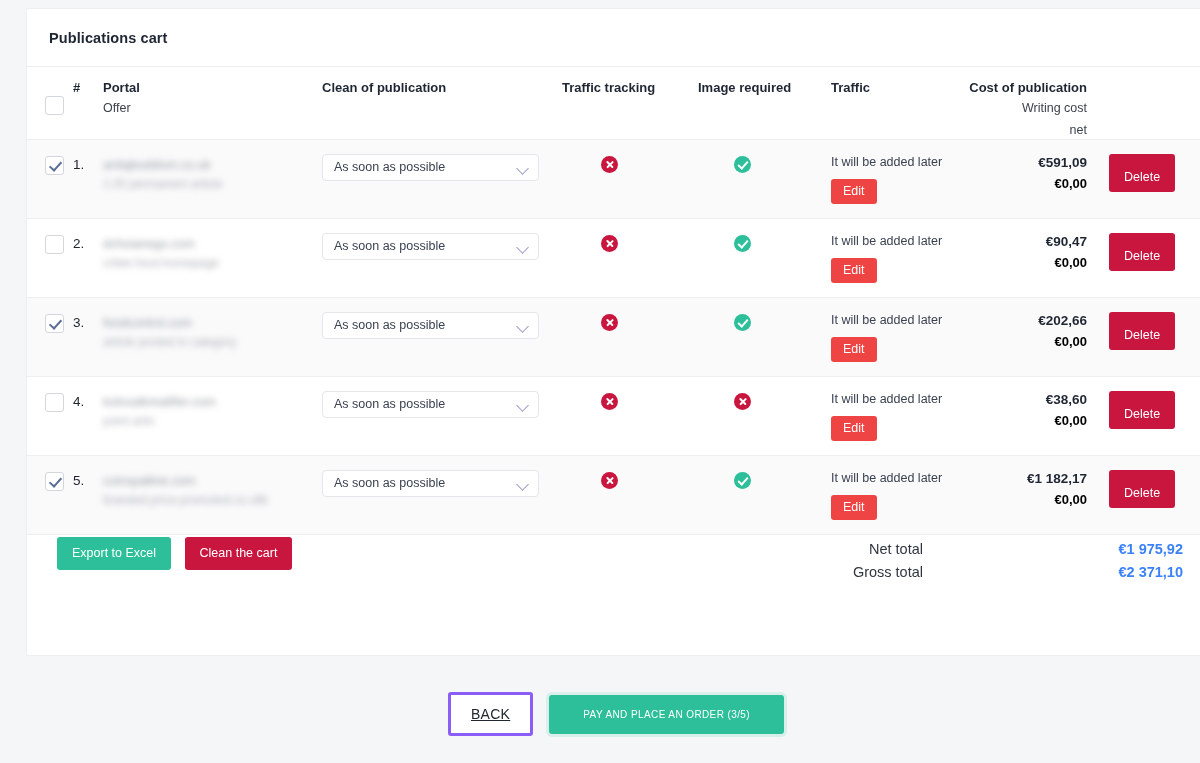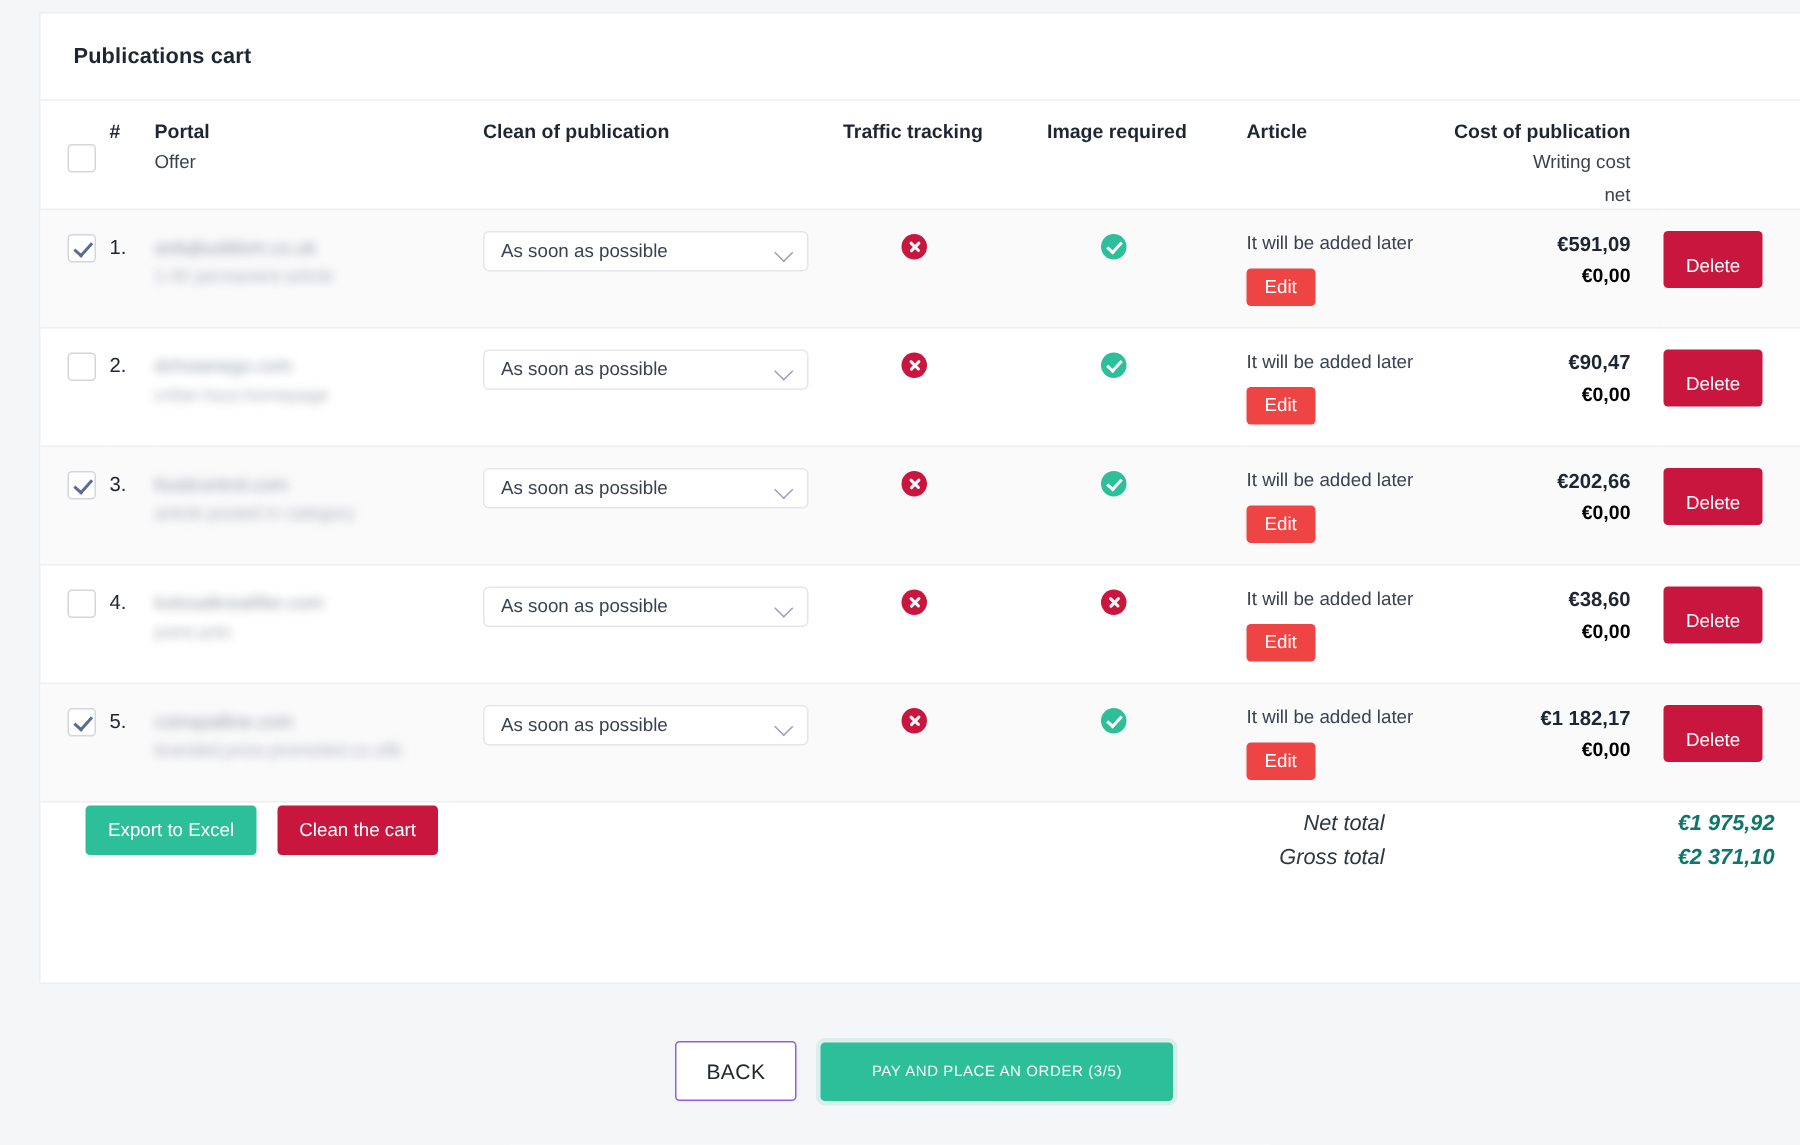--- a/index.html
+++ b/index.html
@@ -179,35 +179,35 @@
     font-size: 12.5px; padding: 9px 15px 10px; cursor: pointer;
     font-family: inherit; margin-right: 9px;
   }
   .btn-clean {
     background: #c9163f; color: #fff; border: none; border-radius: 3px;
     font-size: 12.5px; padding: 9px 15px 10px; cursor: pointer;
     font-family: inherit;
   }
   .totals { position: absolute; right: 22px; top: 6px; width: 360px; }
   .totrow { display: flex; justify-content: center; align-items: baseline;
-            margin-bottom: 7px; font-style: italic; }
+            margin-bottom: 7px; }
   .tot-label { font-size: 14.5px; color: #2f3640; flex: 1; text-align: right;
                padding-right: 140px; }
-  .tot-val   { font-size: 14.5px; font-weight: bold; color: #0f766e;
+  .tot-val   { font-size: 14.5px; font-weight: bold; color: #3b82f6;
                width: 120px; text-align: right; }
 
   
   .pagefoot {
     position: absolute; left: 0; top: 665px; width: 1200px; height: 98px;
     display: flex; align-items: center; justify-content: center;
   }
   .btn-back {
-    background: #fff; border: 1px solid #8b5cf6; border-radius: 3px;
+    background: #fff; border: 3px solid #8b5cf6; border-radius: 3px;
     font-size: 14px; color: #22272f; padding: 11px 20px; cursor: pointer;
-    font-family: inherit; letter-spacing: .3px; margin-right: 16px;
+    font-family: inherit; letter-spacing: .3px; margin-right: 16px; text-decoration: underline;
   }
   .btn-pay {
     background: #2dbf9a; border: none; border-radius: 3px;
     font-size: 10px; color: #fff; padding: 14px 34px; cursor: pointer;
     font-family: inherit; letter-spacing: .4px;
     box-shadow: 0 0 0 3px rgba(45,191,154,.13);
   }
 </style>
 </head>
 <body>
@@ -238,21 +238,21 @@
             </div>
           </th>
           <th class="h-left">#</th>
           <th class="h-left">
             <span>Portal</span>
             <span class="sub">Offer</span>
           </th>
           <th class="h-left">Clean of publication</th>
           <th class="h-left">Traffic tracking</th>
           <th class="h-left">Image required</th>
-          <th class="h-left">Article</th>
+          <th class="h-left">Traffic</th>
           <th class="h-right">
             <span>Cost of publication</span>
             <span class="sub">Writing cost</span>
             <span class="sub">net</span>
           </th>
           <th></th>
         </tr>
       </thead>
       <tbody id="cart-body">
           <tr class="hrow sel">

